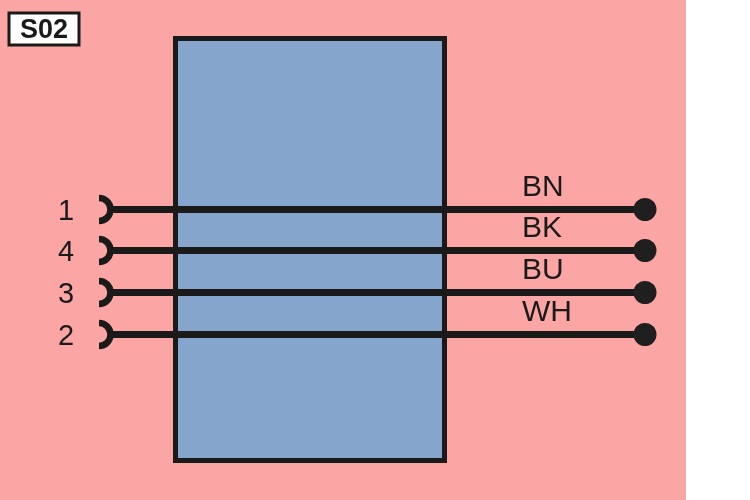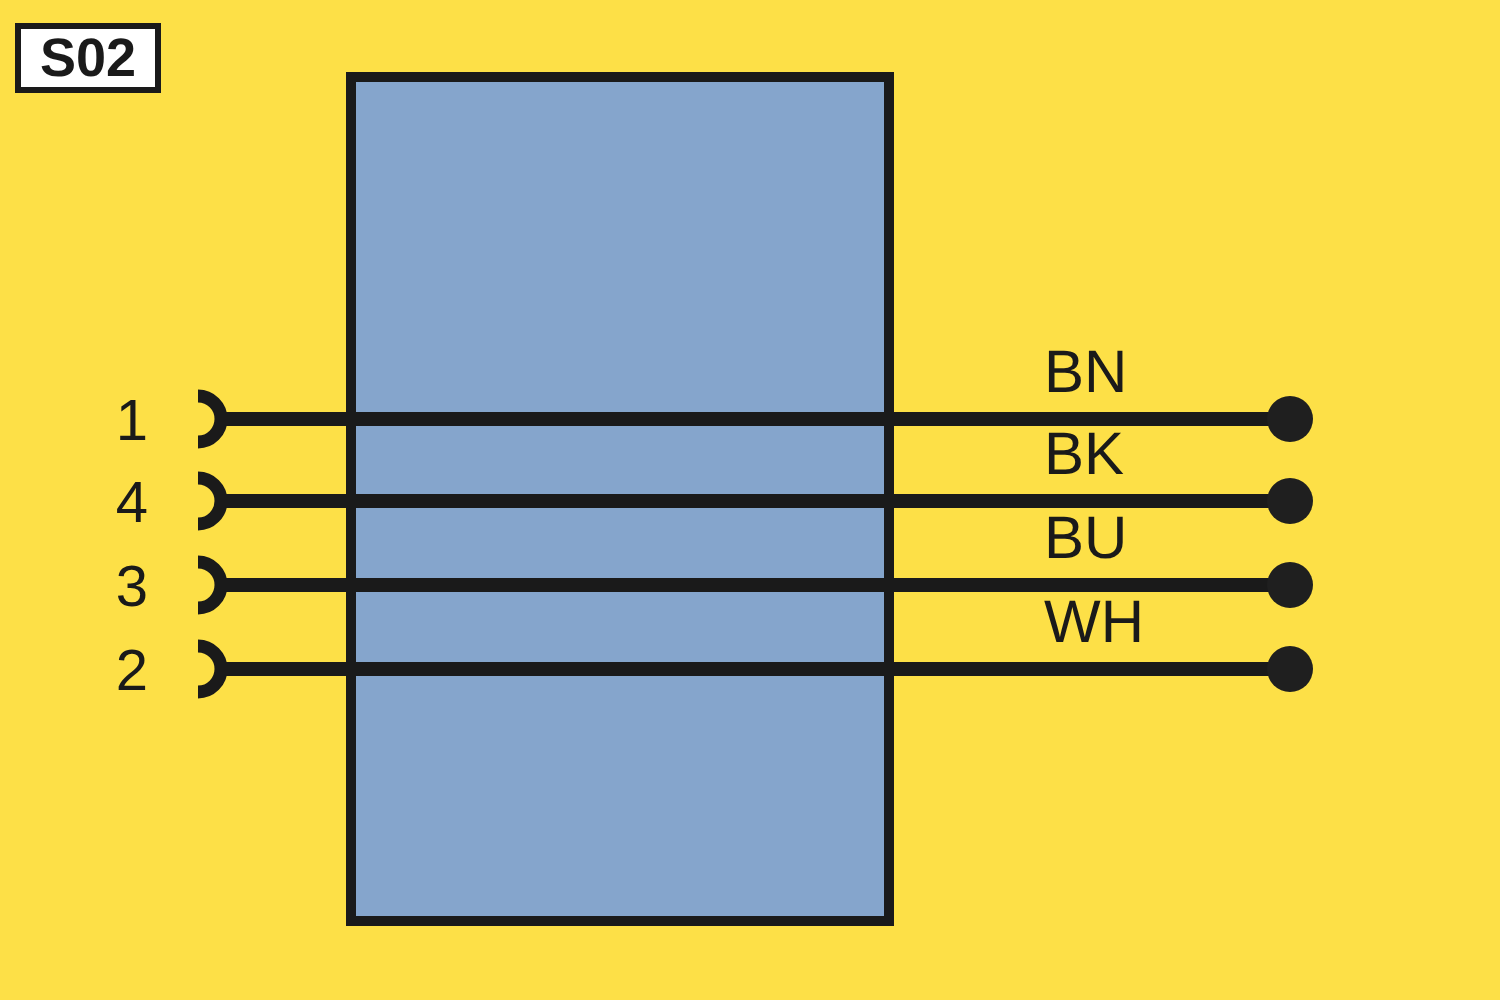--- a/index.html
+++ b/index.html
@@ -5,23 +5,23 @@
   html, body {
     margin: 0;
     padding: 0;
     background: #ffffff;
   }
   body {
     font-family: "Liberation Sans", sans-serif;
   }
   #diagram-root {
     position: relative;
-    width: 750px;
+    width: 686px;
     height: 500px;
-    background: #fde047;
+    background: #fca5a5;
     overflow: hidden;
   }
   #diagram-svg {
     position: absolute;
     left: 0;
     top: 0;
     display: block;
   }
   .designator-text {
     font-family: "Liberation Sans", sans-serif;

